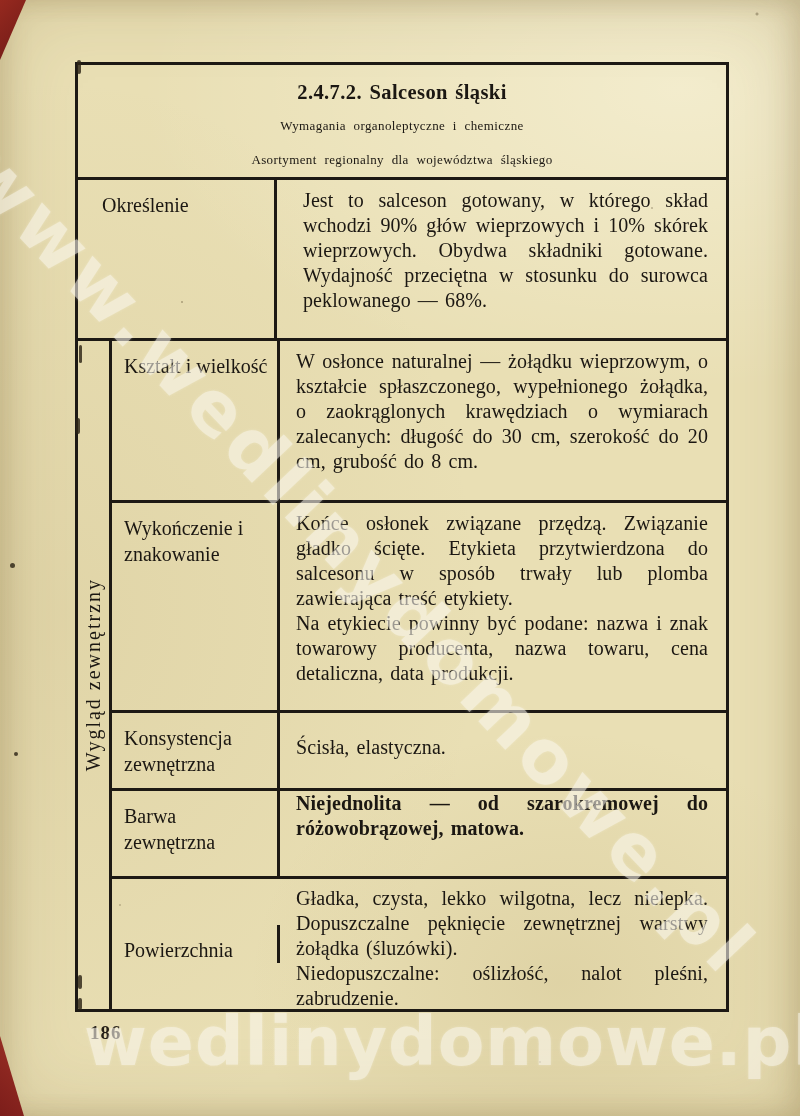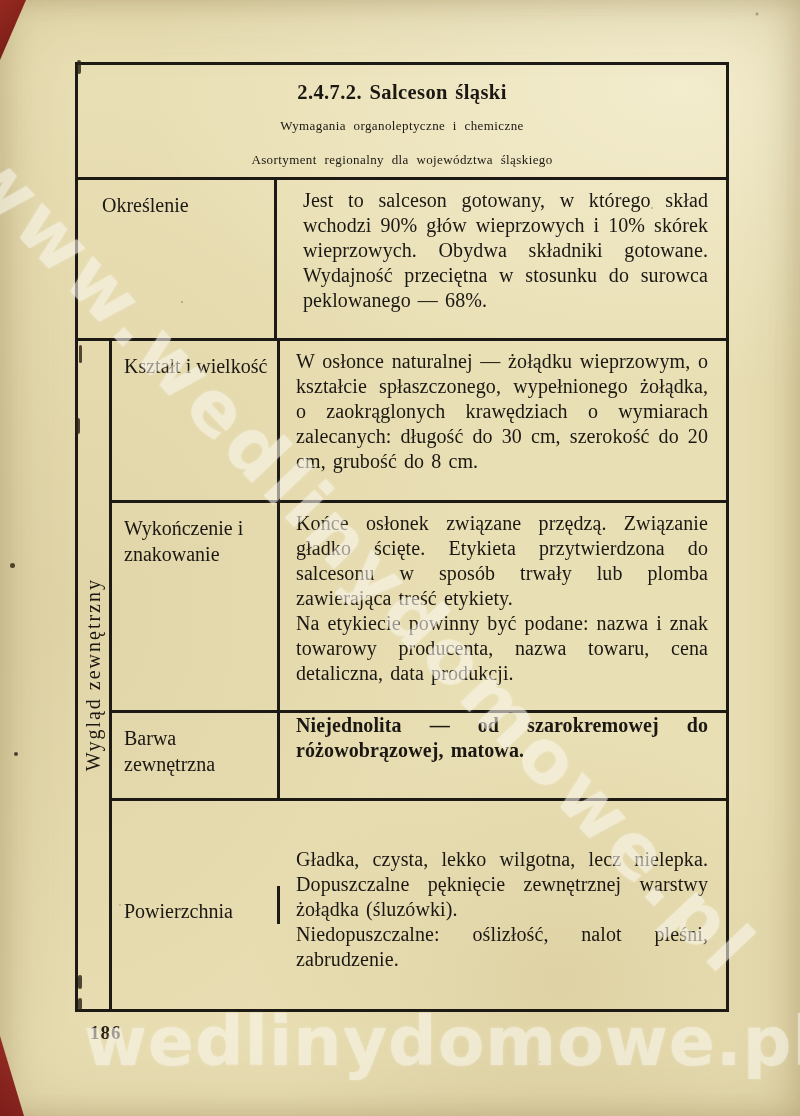--- a/index.html
+++ b/index.html
@@ -212,20 +212,24 @@
           <div class="g-label">Kształt i wielkość</div>
           <div class="cell-text">W osłonce naturalnej — żołądku wieprzowym, o kształcie spłaszczonego, wypełnionego żołądka, o zaokrąglonych krawędziach o wymiarach zalecanych: długość do 30 cm, szerokość do 20 cm, grubość do 8 cm.</div>
         </div>
 
         <div class="g-row r1">
           <div class="g-label">Wykończenie i znakowanie</div>
           <div class="cell-text">Końce osłonek związane przędzą. Związanie gładko ścięte. Etykieta przytwierdzona do salcesonu w sposób trwały lub plomba zawierająca treść etykiety.
 Na etykiecie powinny być podane: nazwa i znak towarowy producenta, nazwa towaru, cena detaliczna, data produkcji.</div>
         </div>
 
+        <div class="g-row r2">
+          <div class="g-label">Konsystencja zewnętrzna</div>
+          <div class="cell-text">Ścisła, elastyczna.</div>
+        </div>
 
         <div class="g-row r3">
           <div class="g-label">Barwa zewnętrzna</div>
           <div class="cell-text">Niejednolita — od szarokremowej do różowobrązowej, matowa.</div>
         </div>
 
         <div class="g-row r4">
           <div class="g-label">Powierzchnia</div>
           <div class="cell-text">Gładka, czysta, lekko wilgotna, lecz nielepka. Dopuszczalne pęknięcie zewnętrznej warstwy żołądka (śluzówki).
 Niedopuszczalne: oślizłość, nalot pleśni, zabrudzenie.</div>

